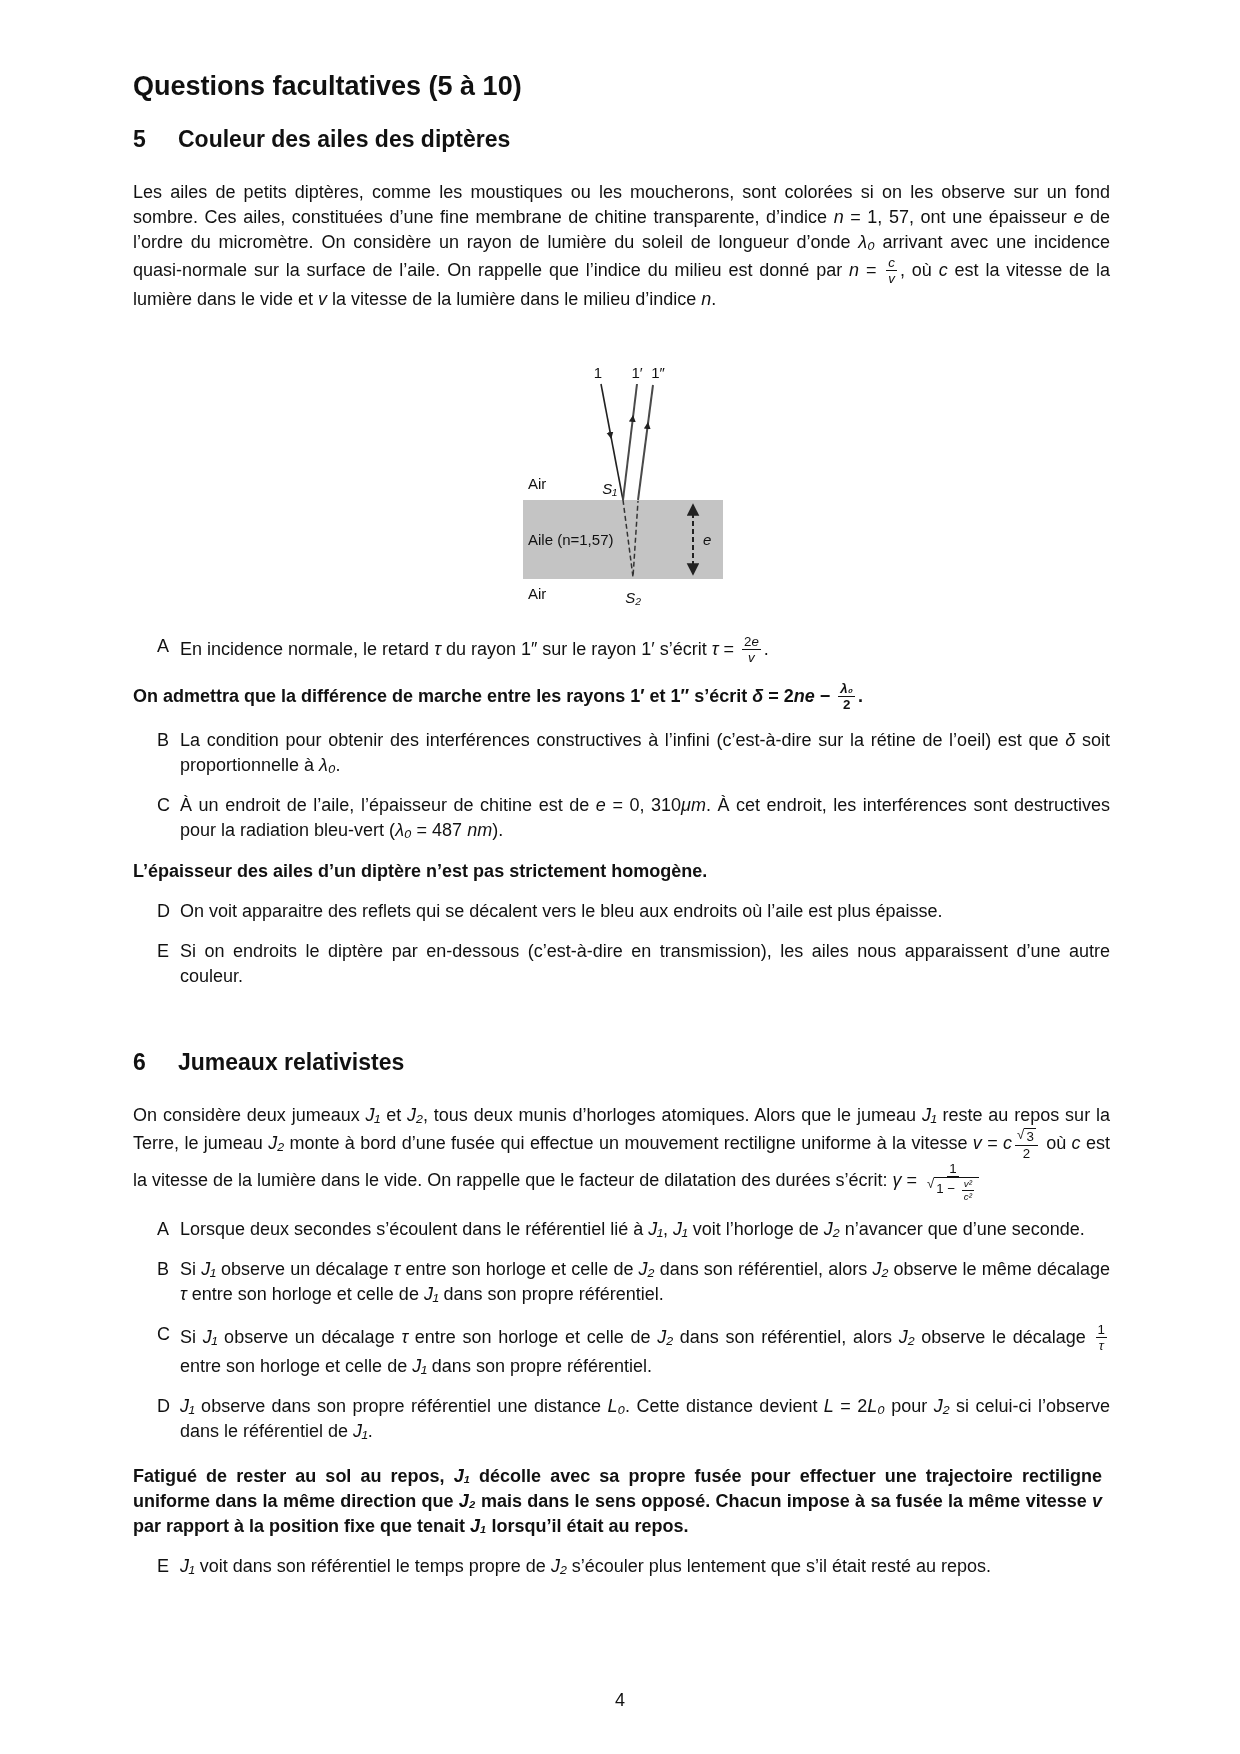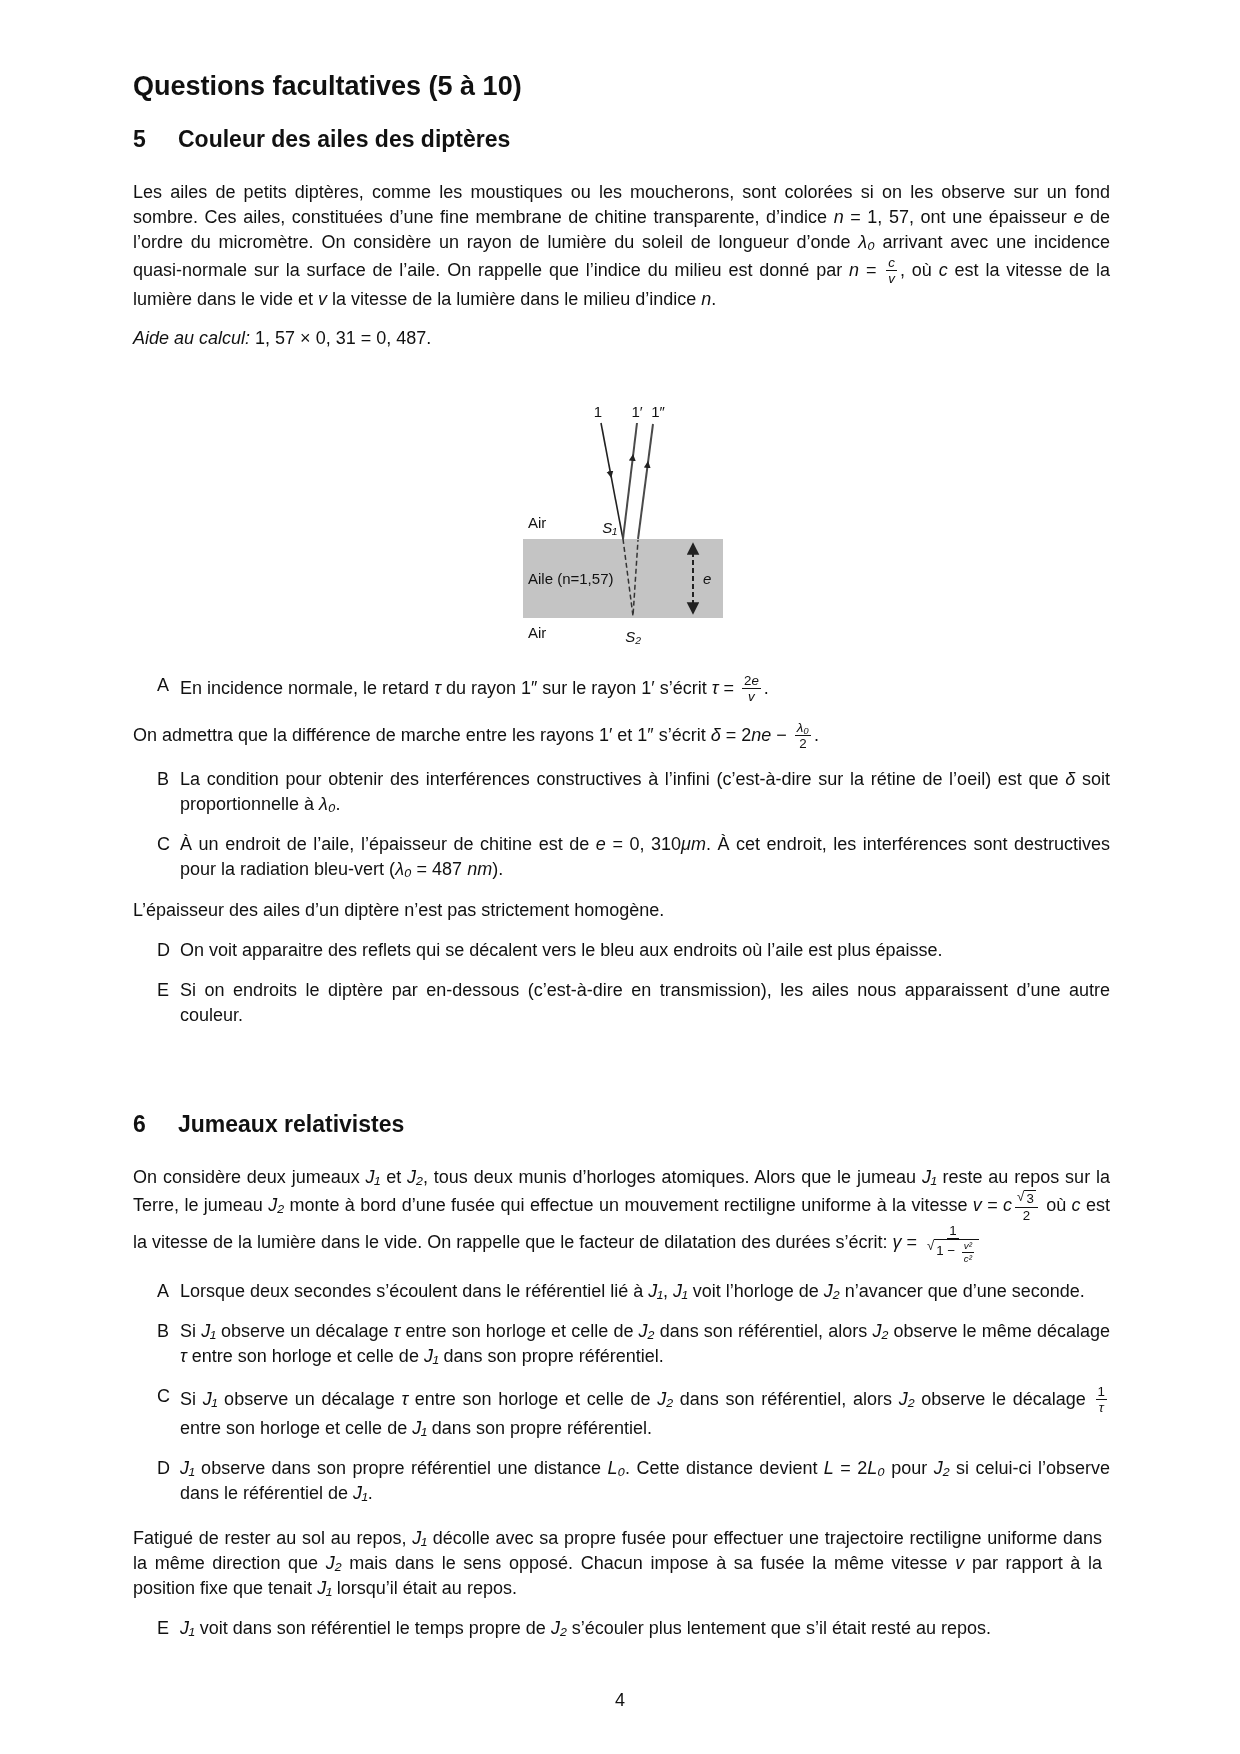--- a/index.html
+++ b/index.html
@@ -8,21 +8,21 @@
     background:#ffffff; color:#111;
     font-family:"Liberation Sans", sans-serif;
     font-size:18px; line-height:25px;
     box-sizing:border-box; padding:70px 130px 4px 133px;
     overflow:hidden; text-align:justify;
   }
   .doc-title { font-size:27px; line-height:32px; font-weight:bold; margin:0 0 20px 0; text-align:left; }
   .sec-heading { font-size:23px; line-height:34px; font-weight:bold; margin:16px 0 24px 0; text-align:left; }
   .sec-num { display:inline-block; width:45px; }
   .para { margin:0 0 14px 0; }
-  .note { margin:16px 8px 0 0; }
+  .note { margin:16px 8px 0 0;font-weight:bold; }
   .item { display:flex; margin:15px 0 0 24px; }
   .item-label { flex:none; width:15px; margin-right:8px; }
   .item-text { flex:1; text-align:justify; }
   
   .mi { font-style:italic; }
   .frac { display:inline-flex; flex-direction:column; align-items:center; vertical-align:middle; line-height:1; margin:0 3px; text-align:center; }
   .fnum, .fden { display:block; font-size:0.74em; line-height:1.15; padding:0 2px; }
   .fnum { border-bottom:1.2px solid currentColor; }
   .sqrt { display:inline-flex; align-items:flex-start; line-height:1; vertical-align:middle; }
   .rad { line-height:1; }
@@ -41,21 +41,20 @@
 
   <h1 class="doc-title">Questions facultatives (5 à 10)</h1>
 
   <h2 class="sec-heading"><span class="sec-num">5</span><span>Couleur des ailes des diptères</span></h2>
 
   <p class="para">Les ailes de petits diptères, comme les moustiques ou les moucherons, sont colorées si on les observe sur un fond sombre. Ces ailes, constituées d’une fine membrane de chitine transparente, d’indice <span class="mi">n</span> = 1, 57, ont une épaisseur <span class="mi">e</span> de l’ordre du micromètre. On considère un rayon de lumière du soleil de longueur d’onde <span class="mi">λ₀</span> arrivant avec une incidence quasi-normale sur la surface de l’aile. On rappelle que l’indice du milieu est donné par <span class="mi">n</span> = <span class="frac">
         <span class="fnum"><span class="mi">c</span></span>
         <span class="fden"><span class="mi">v</span></span>
       </span>, où <span class="mi">c</span> est la vitesse de la lumière dans le vide et <span class="mi">v</span> la vitesse de la lumière dans le milieu d’indice <span class="mi">n</span>.</p>
 
-  <p class="para"><span class="mi">Aide au calcul:</span> 1, 57 × 0, 31 = 0, 487.</p>
 
   <div class="figure-wrap">
     <svg width="300" height="290" viewBox="0 0 300 290">
       <defs>
         <marker id="arr" orient="auto-start-reverse" markerWidth="9" markerHeight="9" refX="6" refY="3.5">
           <path d="M0,0 L7,3.5 L0,7 Z" fill="#222"></path>
         </marker>
       </defs>
 
       <rect x="68" y="174" width="200" height="79" fill="#c4c4c4"></rect>
@@ -113,21 +112,21 @@
   <div class="item">
     <span class="item-label">D</span>
     <span class="item-text">On voit apparaitre des reflets qui se décalent vers le bleu aux endroits où l’aile est plus épaisse.</span>
   </div>
 
   <div class="item">
     <span class="item-label">E</span>
     <span class="item-text">Si on endroits le diptère par en-dessous (c’est-à-dire en transmission), les ailes nous apparaissent d’une autre couleur.</span>
   </div>
 
-  <h2 class="sec-heading" style="margin-top:79px;"><span class="sec-num">6</span><span>Jumeaux relativistes</span></h2>
+  <h2 class="sec-heading" style="margin-top:56px;"><span class="sec-num">6</span><span>Jumeaux relativistes</span></h2>
 
   <p class="para">On considère deux jumeaux <span class="mi">J₁</span> et <span class="mi">J₂</span>, tous deux munis d’horloges atomiques. Alors que le jumeau <span class="mi">J₁</span> reste au repos sur la Terre, le jumeau <span class="mi">J₂</span> monte à bord d’une fusée qui effectue un mouvement rectiligne uniforme à la vitesse <span class="mi">v</span> = <span class="mi">c</span><span class="frac">
         <span class="fnum"><span class="sqrt">
             <span class="rad">√</span>
             <span class="rcd">3</span>
           </span></span>
         <span class="fden">2</span>
       </span> où <span class="mi">c</span> est la vitesse de la lumière dans le vide. On rappelle que le facteur de dilatation des durées s’écrit: <span class="mi">γ</span> = <span class="frac">
         <span class="fnum">1</span>
         <span class="fden"><span class="sqrt">

